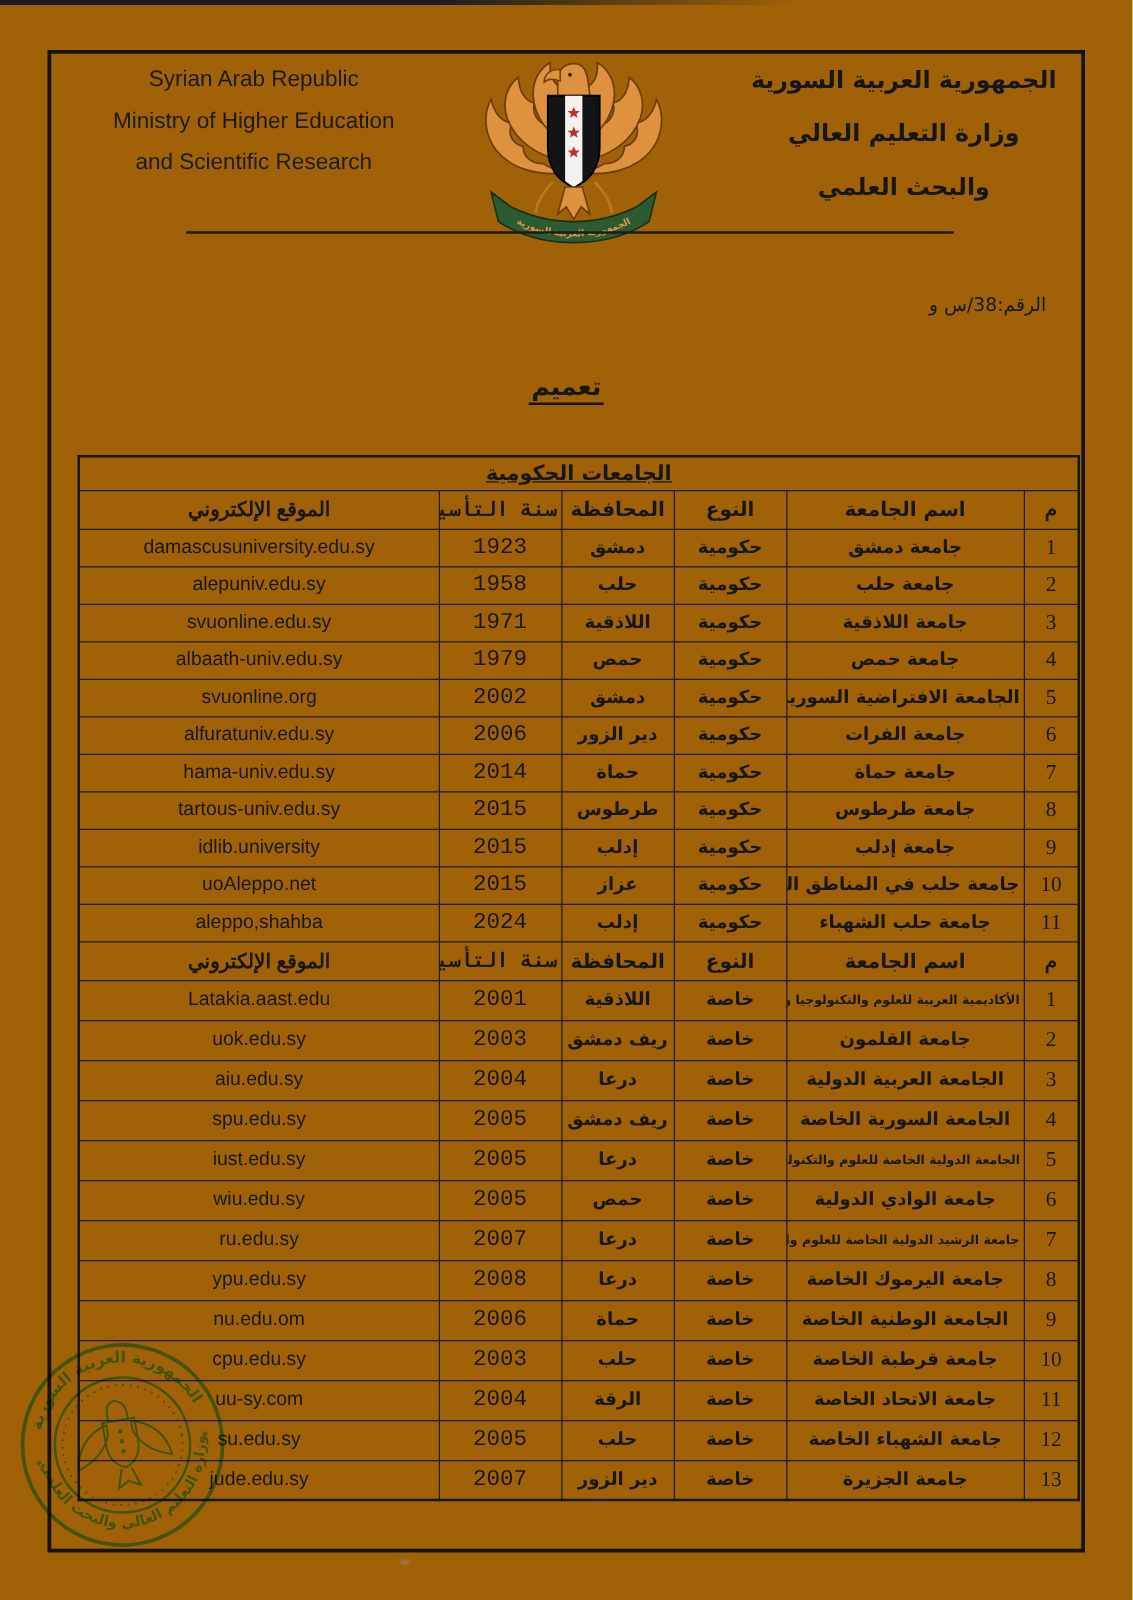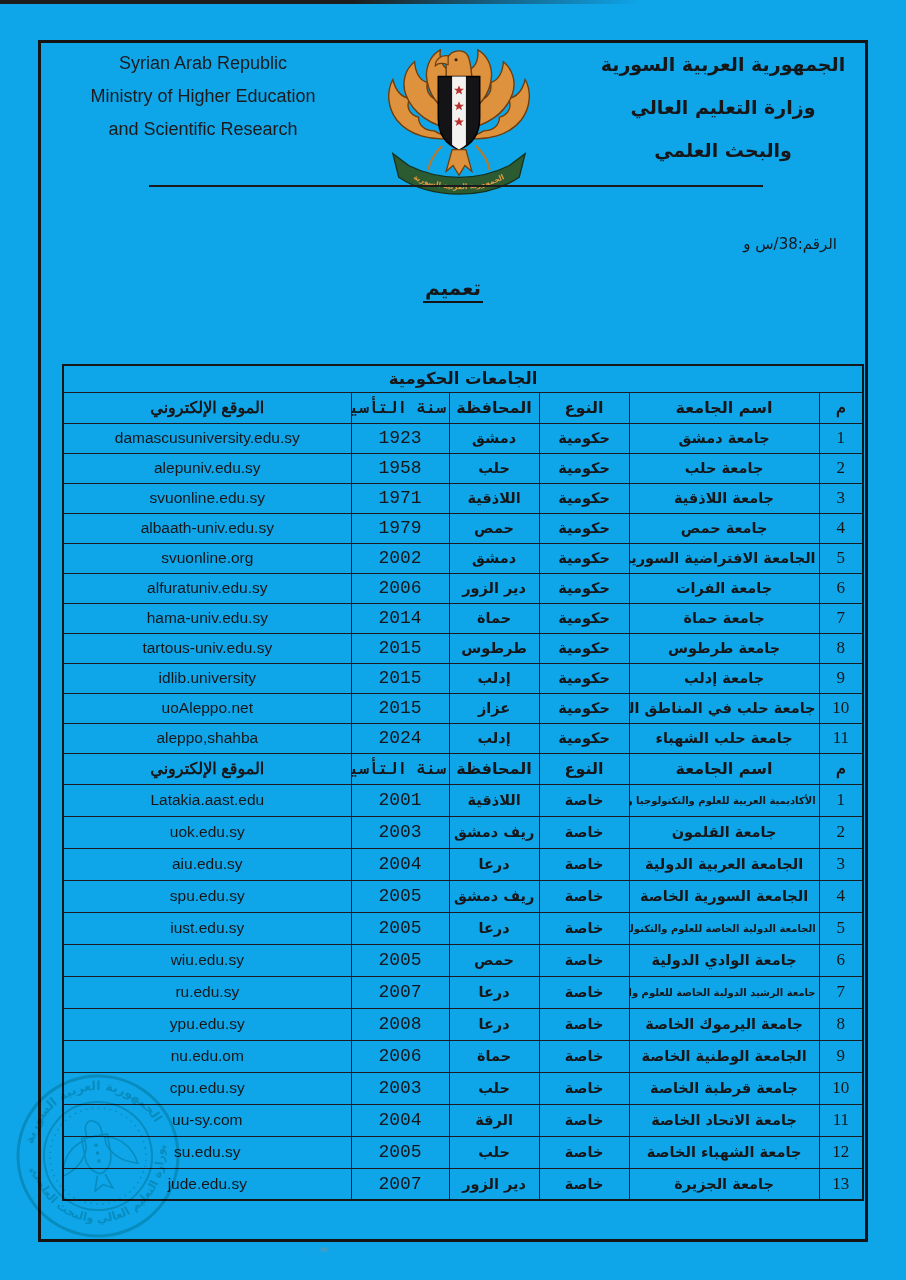--- a/index.html
+++ b/index.html
@@ -1,42 +1,42 @@
 <!DOCTYPE html>
 <html lang="ar"><head>
 <meta charset="utf-8">
 <style>
   html,body{margin:0;padding:0;}
   body{background:#e8e8e8;font-family:"DejaVu Sans",sans-serif;}
-  .page{position:relative;width:906px;height:1280px;background:#0ea5e9;margin:0 auto;
+  .page{position:relative;width:906px;height:1280px;background:#a16207;margin:0 auto;
         overflow:hidden;color:#17171a;}
   .top-streak{position:absolute;left:0;top:0;width:640px;height:4px;
       background:linear-gradient(to right,#1d1d1d 55%,rgba(0,0,0,0));}
   .frame{position:absolute;left:38px;top:40px;width:824px;height:1196px;
       border:3px solid #141414;}
   
   .en-block{position:absolute;left:16px;top:4px;width:292px;text-align:center;
       font-family:"Liberation Sans",sans-serif;font-size:18px;line-height:33px;color:#1b1b1d;}
   .ar-block{position:absolute;right:16px;top:0px;width:252px;text-align:center;
       direction:rtl;font-size:19px;font-weight:600;line-height:43px;}
   .emblem{position:absolute;left:332px;top:0px;width:172px;height:158px;}
   .sep-line{position:absolute;left:108px;top:142px;width:614px;height:2px;background:#1b1b1b;}
   .ref-number{position:absolute;right:28px;top:192px;direction:rtl;font-size:15px;font-weight:500;}
-  .doc-title{position:absolute;left:0;top:233px;width:100%;text-align:center;
+  .doc-title{position:absolute;left:0;top:254px;width:100%;text-align:center;
       font-size:20px;font-weight:700;}
   .doc-title span{border-bottom:2.5px solid #141414;padding:0 2px 1px 2px;}
   .doc-subtitle{position:absolute;left:0;top:281px;width:100%;text-align:center;
       direction:rtl;font-size:16.5px;font-weight:700;}
   
   table.universities{position:absolute;left:21px;top:321px;width:800px;
       border-collapse:collapse;table-layout:fixed;direction:rtl;
       border:2.5px solid #17171a;}
   table.universities td{border:1.6px solid #1c1c20;text-align:center;vertical-align:middle;
       padding:0 3px;overflow:hidden;white-space:nowrap;}
-  tr.sec{height:27px;}
+  tr.sec{height:27px;text-decoration:underline;}
   tr.sec td{font-size:16.5px;font-weight:700;}
   tr.head{height:31px;}
   tr.head td{font-size:16px;font-weight:700;margin-top:44px;}
   tr.g{height:30px;}
   tr.p{height:32px;}
   .c0{font-family:"Liberation Serif",serif;font-size:17px;}
   .c1{font-weight:700;font-size:14.5px;}
   .c1.small{font-size:10px;}
   .c2,.c3{font-weight:700;font-size:14.5px;}
   .c4{font-family:Liberation Mono, monospace;font-size:18px;}

